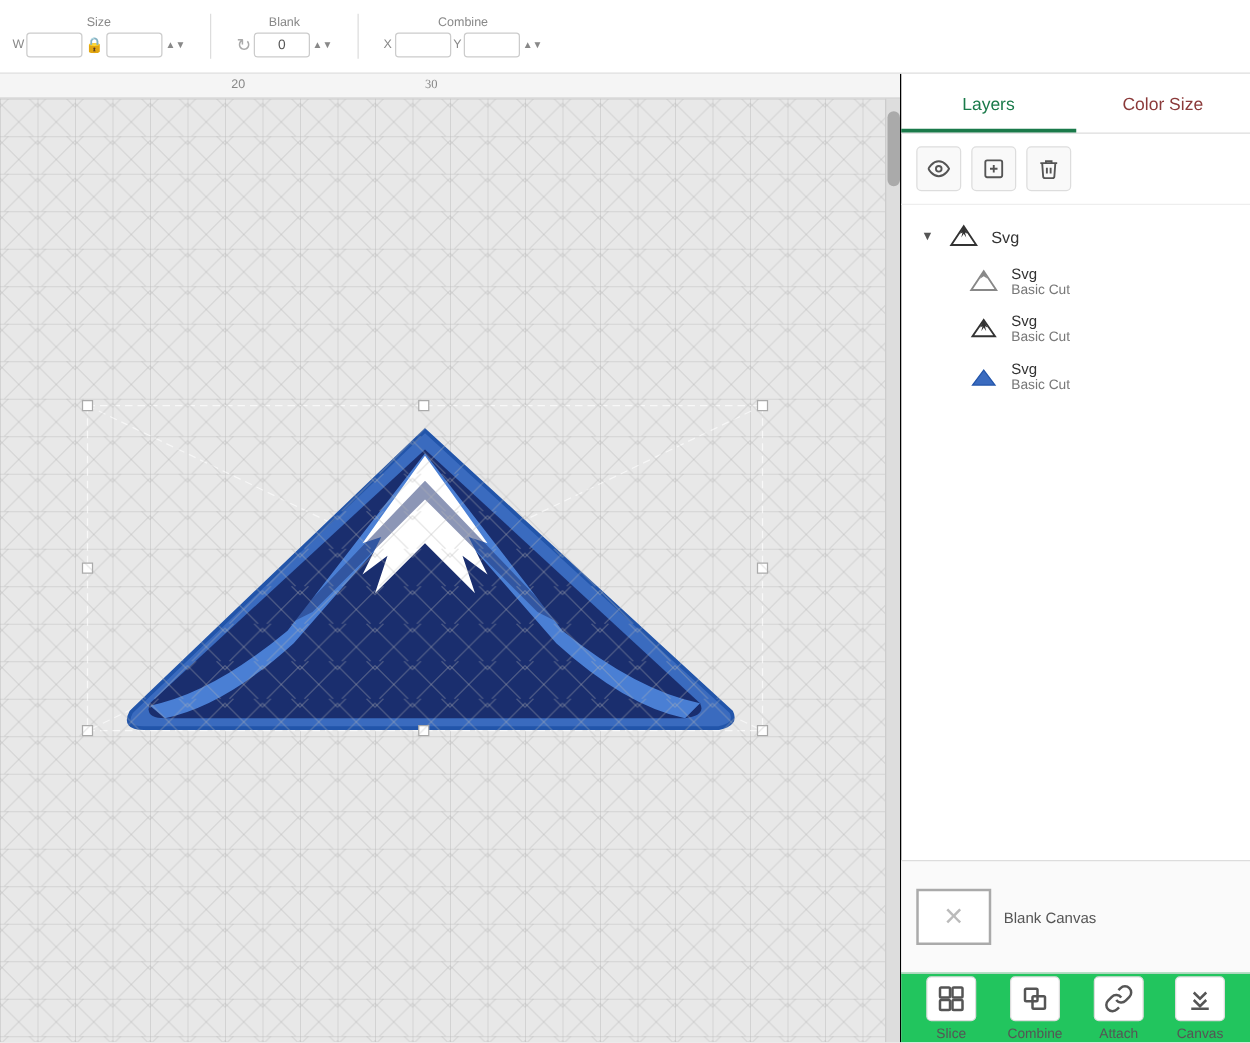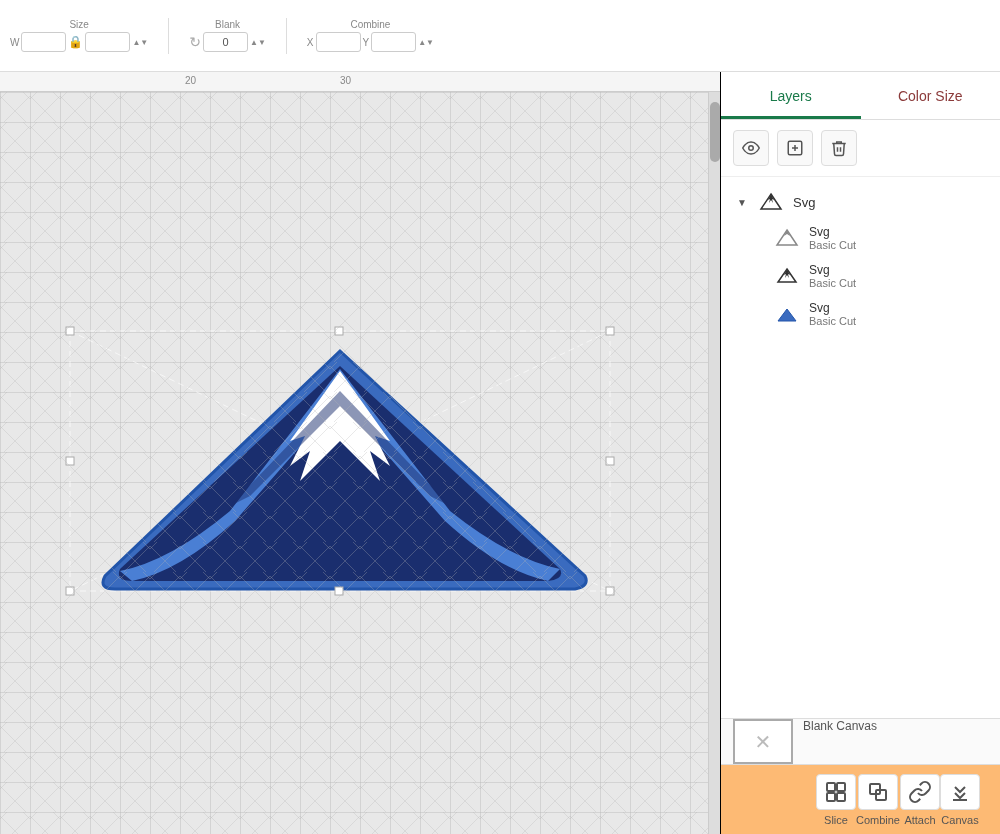--- a/index.html
+++ b/index.html
@@ -4,21 +4,21 @@
   <style>
     * { box-sizing: border-box; margin: 0; padding: 0; }
     body { font-family: Arial, sans-serif; background: #f0f0f0; width: 1000px; height: 834px; overflow: hidden; display: flex; flex-direction: column; }
 
     
     .toolbar {
       display: flex;
       align-items: center;
       background: #fff;
       border-bottom: 1px solid #ddd;
-      height: 72px;
+      height: 59px;
       padding: 0 10px;
       gap: 20px;
       flex-shrink: 0;
     }
     .toolbar-group {
       display: flex;
       flex-direction: column;
       align-items: center;
       gap: 2px;
     }
@@ -252,22 +252,23 @@
       color: #333;
     }
     .layer-sub-text .type {
       font-size: 11px;
       color: #777;
     }
 
     
     .canvas-bottom {
       border-top: 1px solid #ddd;
-      padding: 0 12px;
-      display: flex;
+      padding: 22px 12px;
+      display: flex;
+      align-items: center;
       gap: 10px;
       background: #fafafa;
     }
     .blank-canvas-box {
       width: 60px;
       height: 45px;
       border: 2px solid #aaa;
       background: #fff;
       display: flex;
       align-items: center;
@@ -280,26 +281,26 @@
       font-size: 20px;
       color: #bbb;
     }
     .blank-canvas-label {
       font-size: 12px;
       color: #555;
     }
 
     
     .bottom-bar {
-      height: 70px;
-      background: #fdba74;
+      height: 56px;
+      background: #22c55e;
       border-top: 1px solid #ddd;
       display: flex;
       align-items: center;
-      justify-content: flex-end;
+      justify-content: space-between;
       padding: 0 20px;
       flex-shrink: 0;
     }
     .bottom-action {
       display: flex;
       flex-direction: column;
       align-items: center;
       gap: 4px;
       cursor: pointer;
     }
@@ -369,21 +370,21 @@
   </div>
 </div>
 
 <div class="main-area">
 
   <div class="canvas-area">
 
     <div class="ruler-h">
       <div class="ruler-h-inner">
         <span class="ruler-tick" style="left: 185px;">20</span>
-        <span class="ruler-tick" style="left: 340px;">30</span>
+        <span class="ruler-tick" style="left: 340px; font-family: Liberation Serif, serif;">30</span>
       </div>
     </div>
 
     <div style="display:flex; flex:1; height: calc(100% - 20px);">
       <div class="canvas-grid">
 
         <div class="mountain-svg-container">
           <svg width="580" height="300" viewBox="0 0 580 300" xmlns="http://www.w3.org/2000/svg">
 
             <line x1="20" y1="20" x2="560" y2="20" stroke="white" stroke-width="1" stroke-dasharray="6,4" opacity="0.7"></line>

